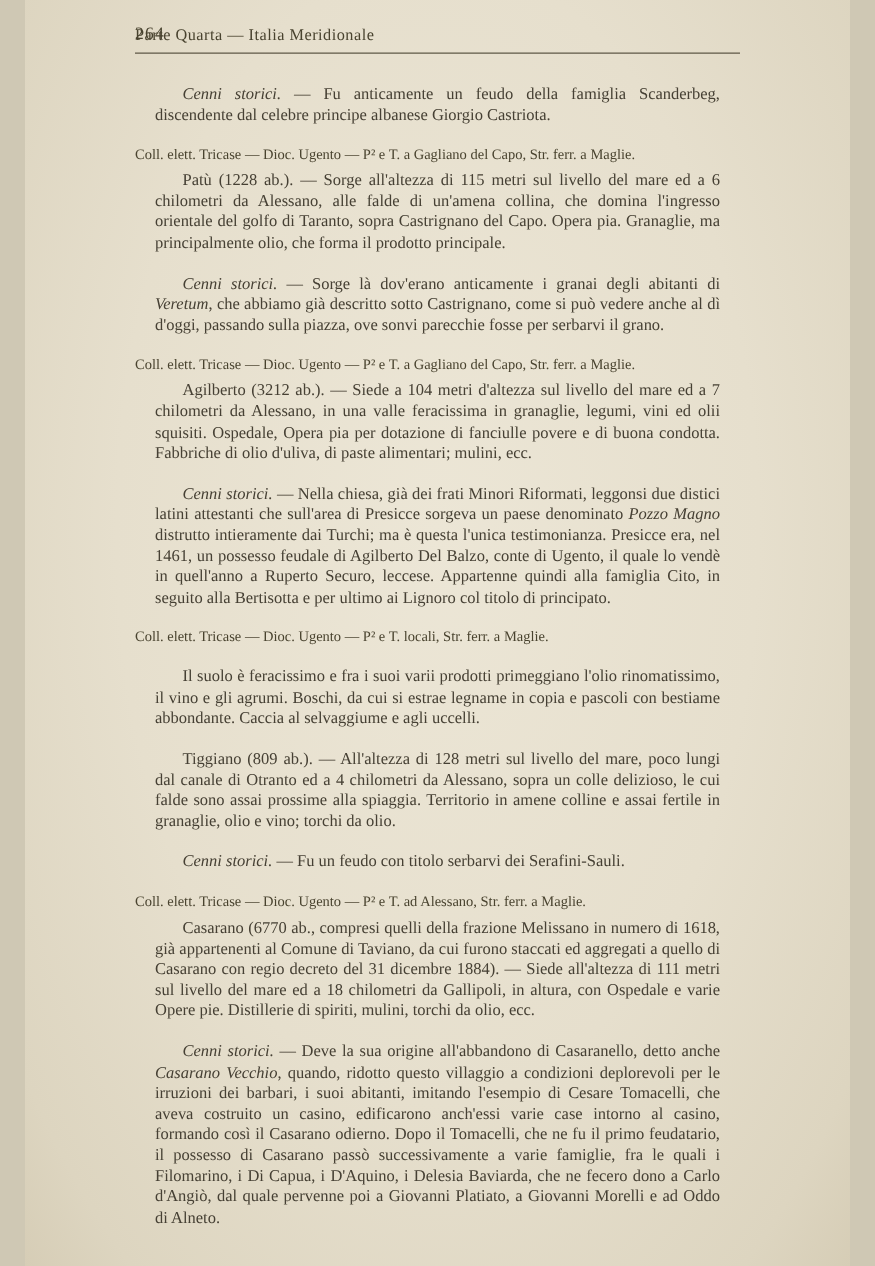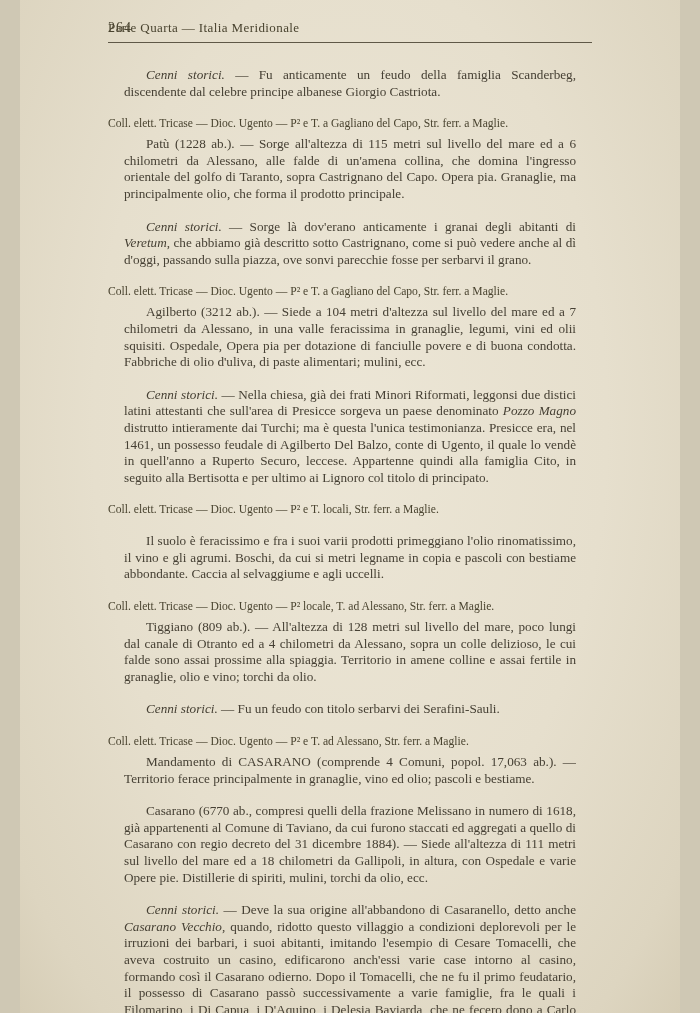--- a/index.html
+++ b/index.html
@@ -77,22 +77,20 @@
   <hr class="header-rule">
   <main class="text-block" id="text-block">
       <p class="body"><span class="italic">Cenni storici.</span><span class="normal"> — Fu anticamente un feudo della famiglia Scanderbeg, discendente dal celebre principe albanese Giorgio Castriota.</span></p>
       <p class="note"><span class="normal">Coll. elett. Tricase — Dioc. Ugento — P² e T. a Gagliano del Capo, Str. ferr. a Maglie.</span></p>
       <p class="body entry-start"><span class="bold">Patù</span><span class="normal"> (1228 ab.). — Sorge all'altezza di 115 metri sul livello del mare ed a 6 chilometri da Alessano, alle falde di un'amena collina, che domina l'ingresso orientale del golfo di Taranto, sopra Castrignano del Capo. Opera pia. Granaglie, ma principalmente olio, che forma il prodotto principale.</span></p>
       <p class="body"><span class="italic">Cenni storici.</span><span class="normal"> — Sorge là dov'erano anticamente i granai degli abitanti di </span><span class="italic">Veretum</span><span class="normal">, che abbiamo già descritto sotto Castrignano, come si può vedere anche al dì d'oggi, passando sulla piazza, ove sonvi parecchie fosse per serbarvi il grano.</span></p>
       <p class="note"><span class="normal">Coll. elett. Tricase — Dioc. Ugento — P² e T. a Gagliano del Capo, Str. ferr. a Maglie.</span></p>
       <p class="body entry-start"><span class="bold">Agilberto</span><span class="normal"> (3212 ab.). — Siede a 104 metri d'altezza sul livello del mare ed a 7 chilometri da Alessano, in una valle feracissima in granaglie, legumi, vini ed olii squisiti. Ospedale, Opera pia per dotazione di fanciulle povere e di buona condotta. Fabbriche di olio d'uliva, di paste alimentari; mulini, ecc.</span></p>
       <p class="body"><span class="italic">Cenni storici.</span><span class="normal"> — Nella chiesa, già dei frati Minori Riformati, leggonsi due distici latini attestanti che sull'area di Presicce sorgeva un paese denominato </span><span class="italic">Pozzo Magno</span><span class="normal"> distrutto intieramente dai Turchi; ma è questa l'unica testimonianza. Presicce era, nel 1461, un possesso feudale di Agilberto Del Balzo, conte di Ugento, il quale lo vendè in quell'anno a Ruperto Securo, leccese. Appartenne quindi alla famiglia Cito, in seguito alla Bertisotta e per ultimo ai Lignoro col titolo di principato.</span></p>
       <p class="note"><span class="normal">Coll. elett. Tricase — Dioc. Ugento — P² e T. locali, Str. ferr. a Maglie.</span></p>
-      <p class="body"><span class="normal">Il suolo è feracissimo e fra i suoi varii prodotti primeggiano l'olio rinomatissimo, il vino e gli agrumi. Boschi, da cui si metri legname in copia e pascoli con bestiame abbondante. Caccia al selvaggiume e agli uccelli.</span></p>
-      <p class="note"><span class="normal">Coll. elett. Tricase — Dioc. Ugento — P² locale, T. ad Alessano, Str. ferr. a Maglie.</span></p>
+      <p class="body"><span class="normal">Il suolo è feracissimo e fra i suoi varii prodotti primeggiano l'olio rinomatissimo, il vino e gli agrumi. Boschi, da cui si estrae legname in copia e pascoli con bestiame abbondante. Caccia al selvaggiume e agli uccelli.</span></p>
       <p class="body entry-start"><span class="bold">Tiggiano</span><span class="normal"> (809 ab.). — All'altezza di 128 metri sul livello del mare, poco lungi dal canale di Otranto ed a 4 chilometri da Alessano, sopra un colle delizioso, le cui falde sono assai prossime alla spiaggia. Territorio in amene colline e assai fertile in granaglie, olio e vino; torchi da olio.</span></p>
       <p class="body"><span class="italic">Cenni storici.</span><span class="normal"> — Fu un feudo con titolo serbarvi dei Serafini-Sauli.</span></p>
       <p class="note"><span class="normal">Coll. elett. Tricase — Dioc. Ugento — P² e T. ad Alessano, Str. ferr. a Maglie.</span></p>
-      <p class="body entry-start"><span class="bold">Mandamento di CASARANO</span><span class="normal"> (comprende 4 Comuni, popol. 17,063 ab.). — Territorio ferace principalmente in granaglie, vino ed olio; pascoli e bestiame.</span></p>
       <p class="body entry-start"><span class="bold">Casarano</span><span class="normal"> (6770 ab., compresi quelli della frazione Melissano in numero di 1618, già appartenenti al Comune di Taviano, da cui furono staccati ed aggregati a quello di Casarano con regio decreto del 31 dicembre 1884). — Siede all'altezza di 111 metri sul livello del mare ed a 18 chilometri da Gallipoli, in altura, con Ospedale e varie Opere pie. Distillerie di spiriti, mulini, torchi da olio, ecc.</span></p>
       <p class="body"><span class="italic">Cenni storici.</span><span class="normal"> — Deve la sua origine all'abbandono di Casaranello, detto anche </span><span class="italic">Casarano Vecchio</span><span class="normal">, quando, ridotto questo villaggio a condizioni deplorevoli per le irruzioni dei barbari, i suoi abitanti, imitando l'esempio di Cesare Tomacelli, che aveva costruito un casino, edificarono anch'essi varie case intorno al casino, formando così il Casarano odierno. Dopo il Tomacelli, che ne fu il primo feudatario, il possesso di Casarano passò successivamente a varie famiglie, fra le quali i Filomarino, i Di Capua, i D'Aquino, i Delesia Baviarda, che ne fecero dono a Carlo d'Angiò, dal quale pervenne poi a Giovanni Platiato, a Giovanni Morelli e ad Oddo di Alneto.</span></p>
     </main>
 </div>
 
 </body></html>

